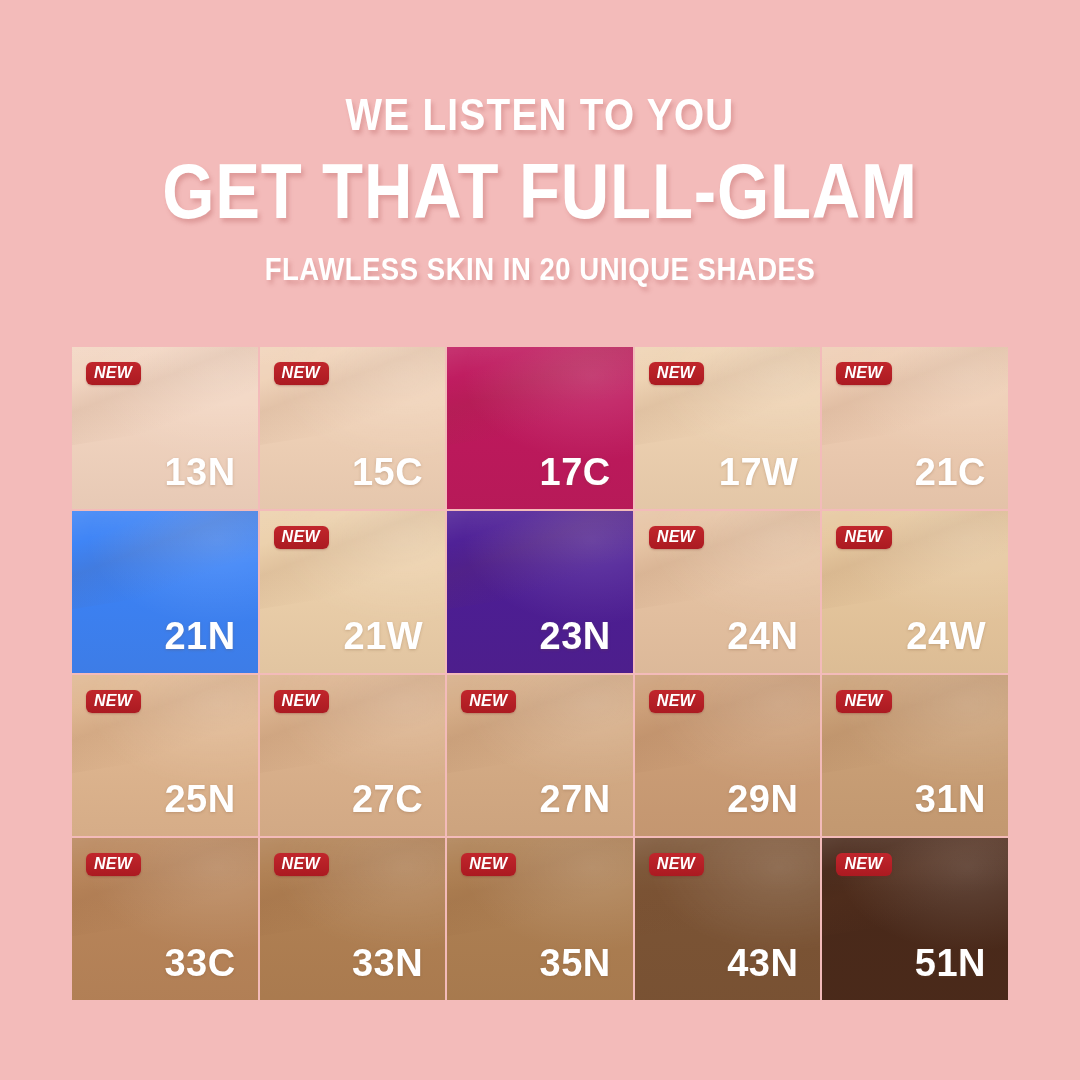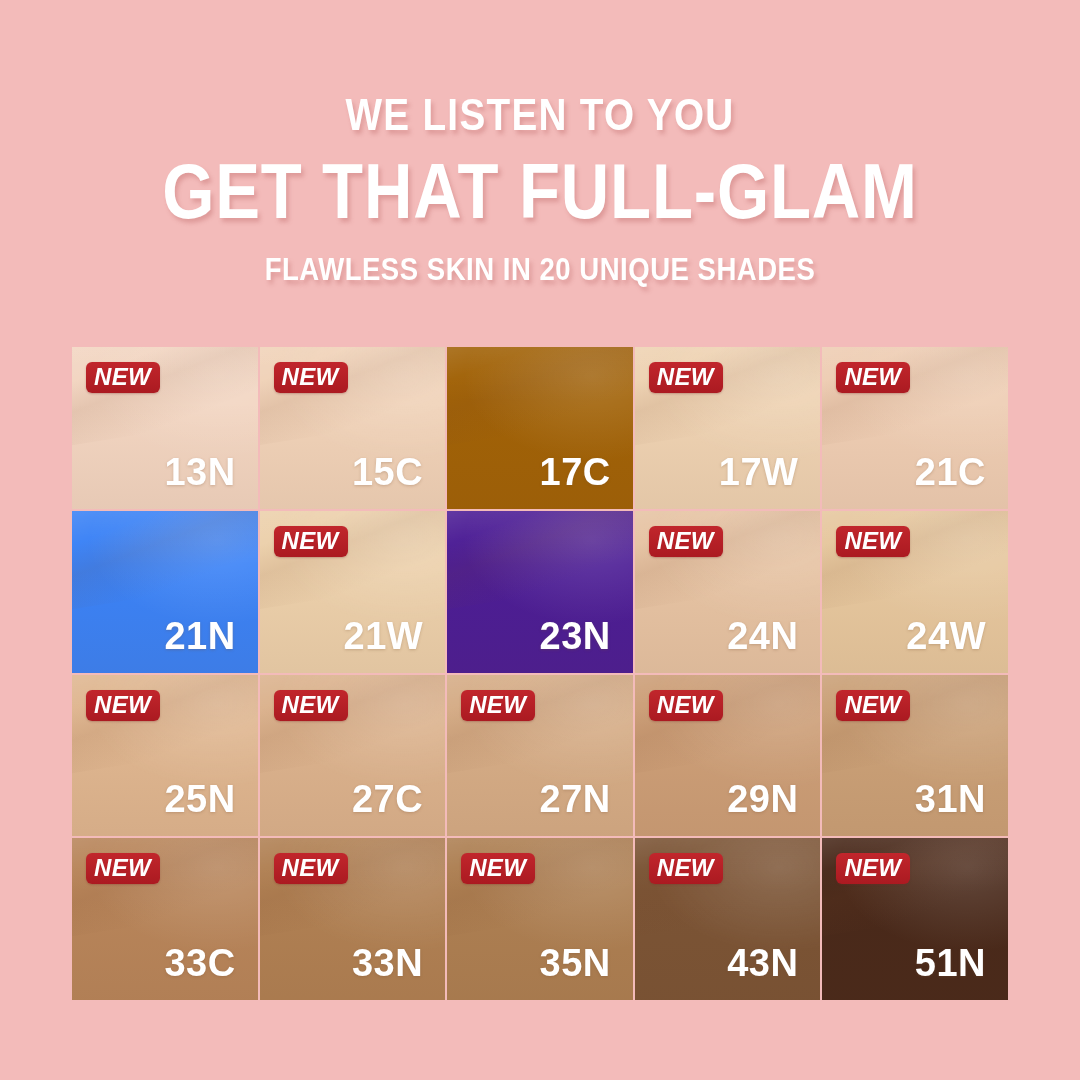--- a/index.html
+++ b/index.html
@@ -98,21 +98,21 @@
     z-index:3;
     line-height:1;
   }
 
   .new-badge {
     position:absolute;
     left:14px; top:15px;
     z-index:3;
     background:linear-gradient(180deg,#c1262c 0%,#ab1a21 100%);
     color:#ffffff;
-    font-size:24px;
+    font-size:16px;
     font-weight:bold;
     font-style:italic;
     border-radius:6px;
     padding:3px 9px 4px 8px;
     letter-spacing:.3px;
     line-height:1;
     box-shadow:0 1px 2px rgba(120,40,40,.3);
   }
 </style>
 </head>
@@ -126,21 +126,21 @@
 
 <div id="swatch-grid" style="background: rgb(243, 187, 186);">
     <div class="swatch" style="background: rgb(242, 213, 193);">
       <span class="new-badge">NEW</span>
       <span class="shade-label">13N</span>
     </div>
     <div class="swatch" style="background: rgb(240, 210, 184);">
       <span class="new-badge">NEW</span>
       <span class="shade-label">15C</span>
     </div>
-    <div class="swatch" style="background: #a16207;">
+    <div class="swatch" style="background: #be185d;">
       <span class="shade-label">17C</span>
     </div>
     <div class="swatch" style="background: rgb(238, 210, 178);">
       <span class="new-badge">NEW</span>
       <span class="shade-label">17W</span>
     </div>
     <div class="swatch" style="background: rgb(238, 205, 179);">
       <span class="new-badge">NEW</span>
       <span class="shade-label">21C</span>
     </div>

